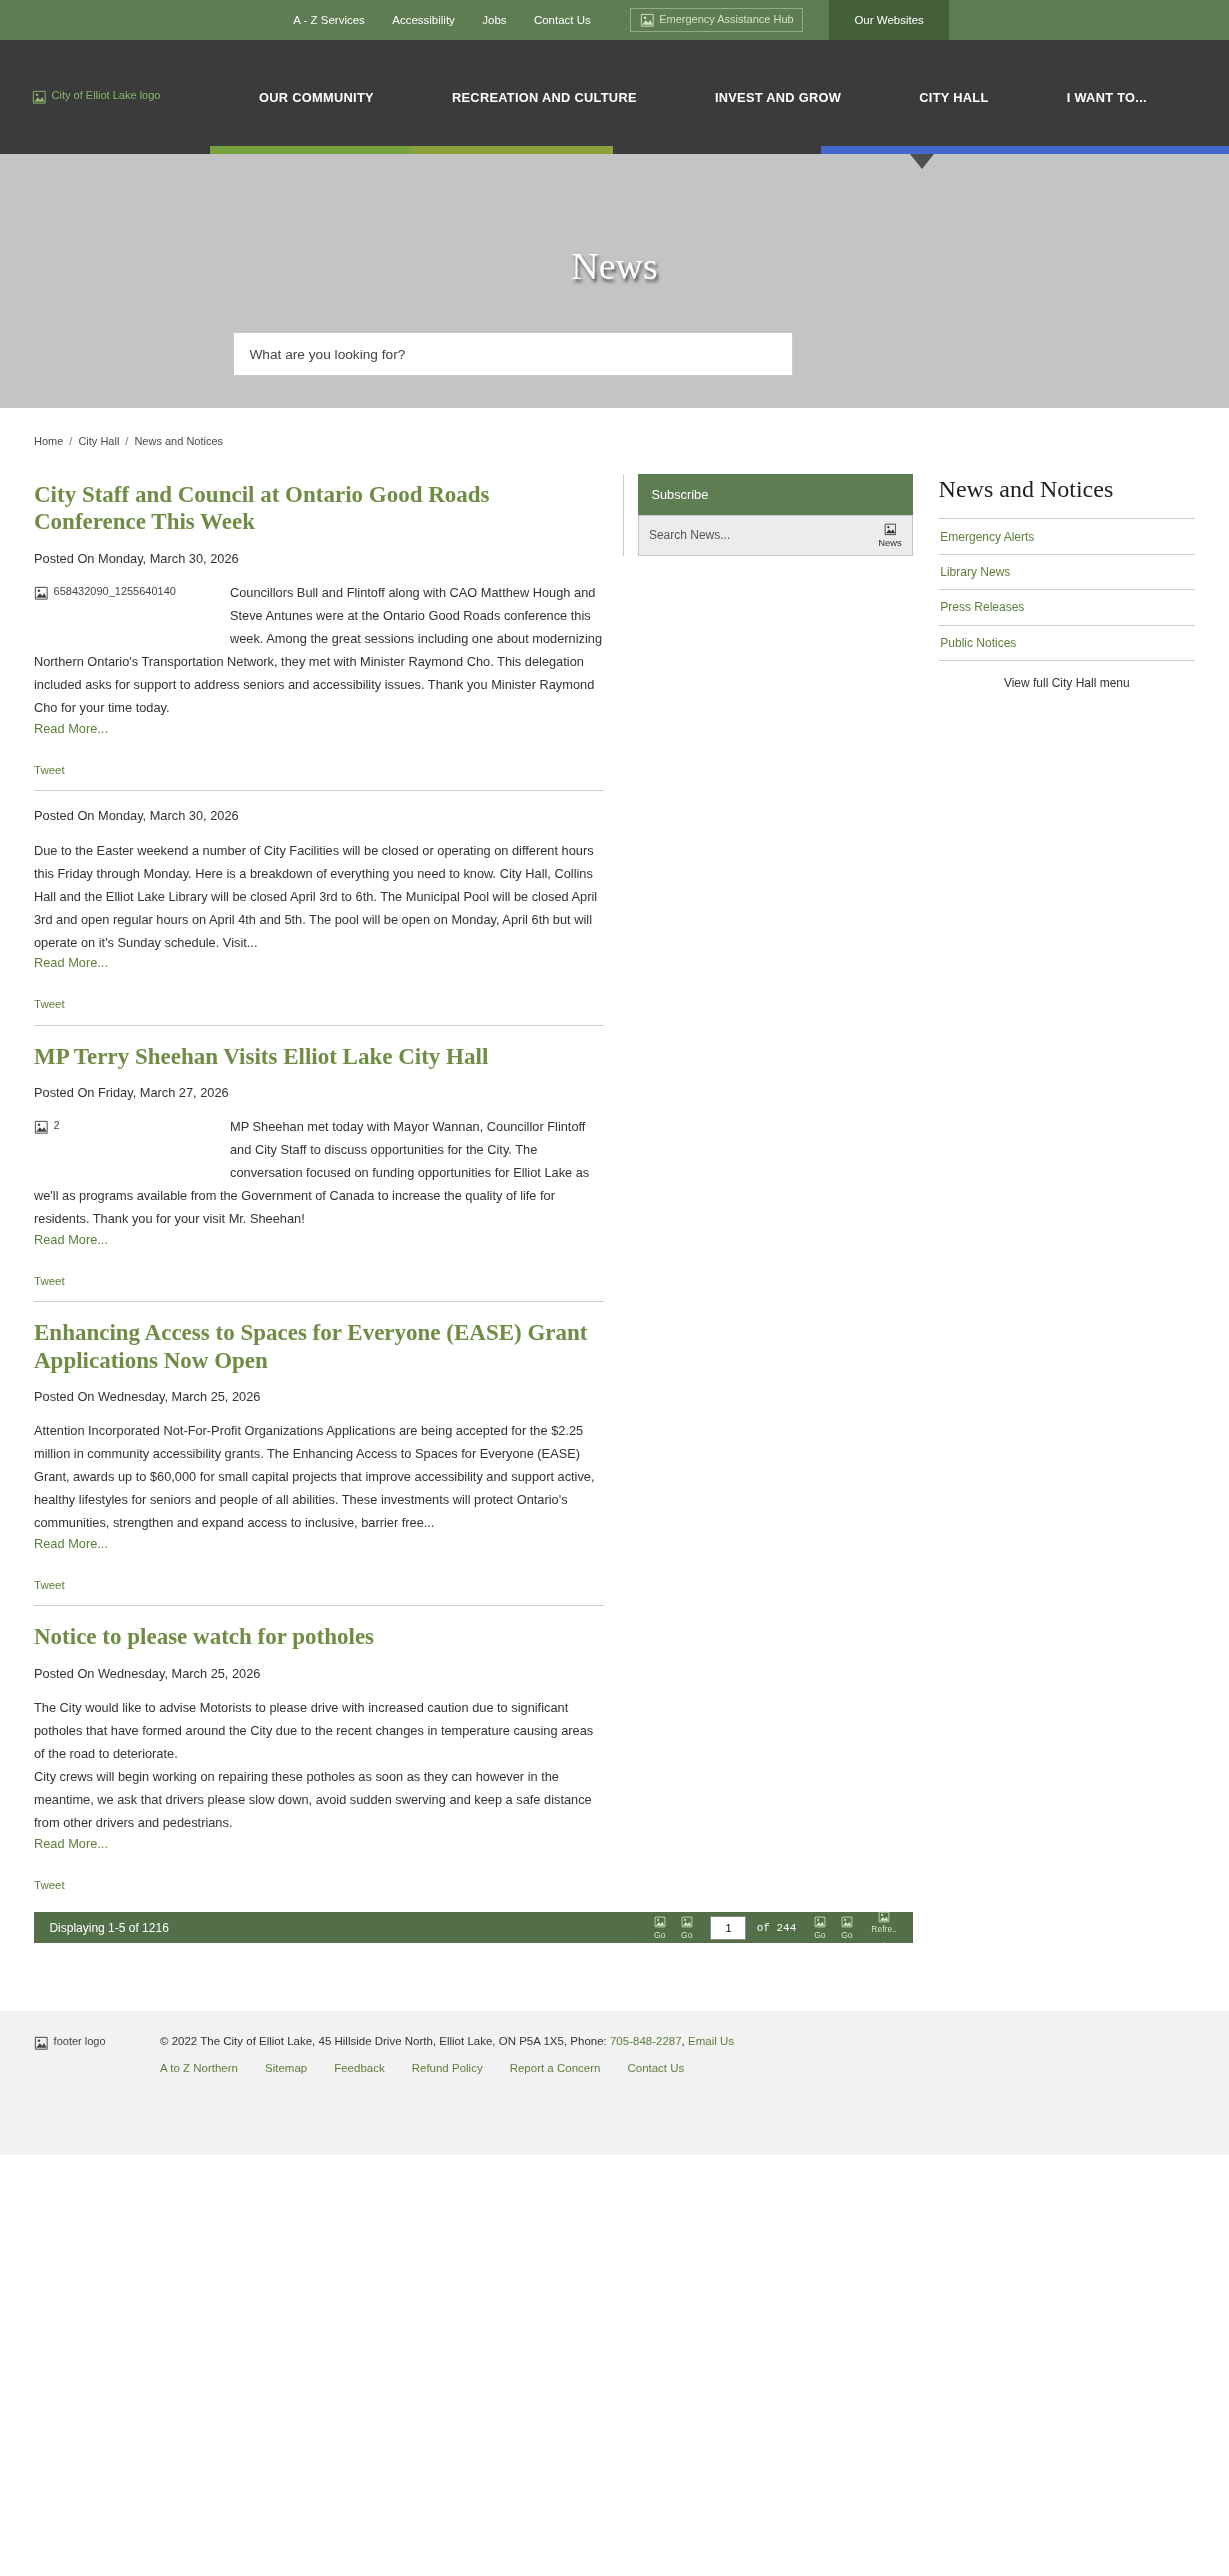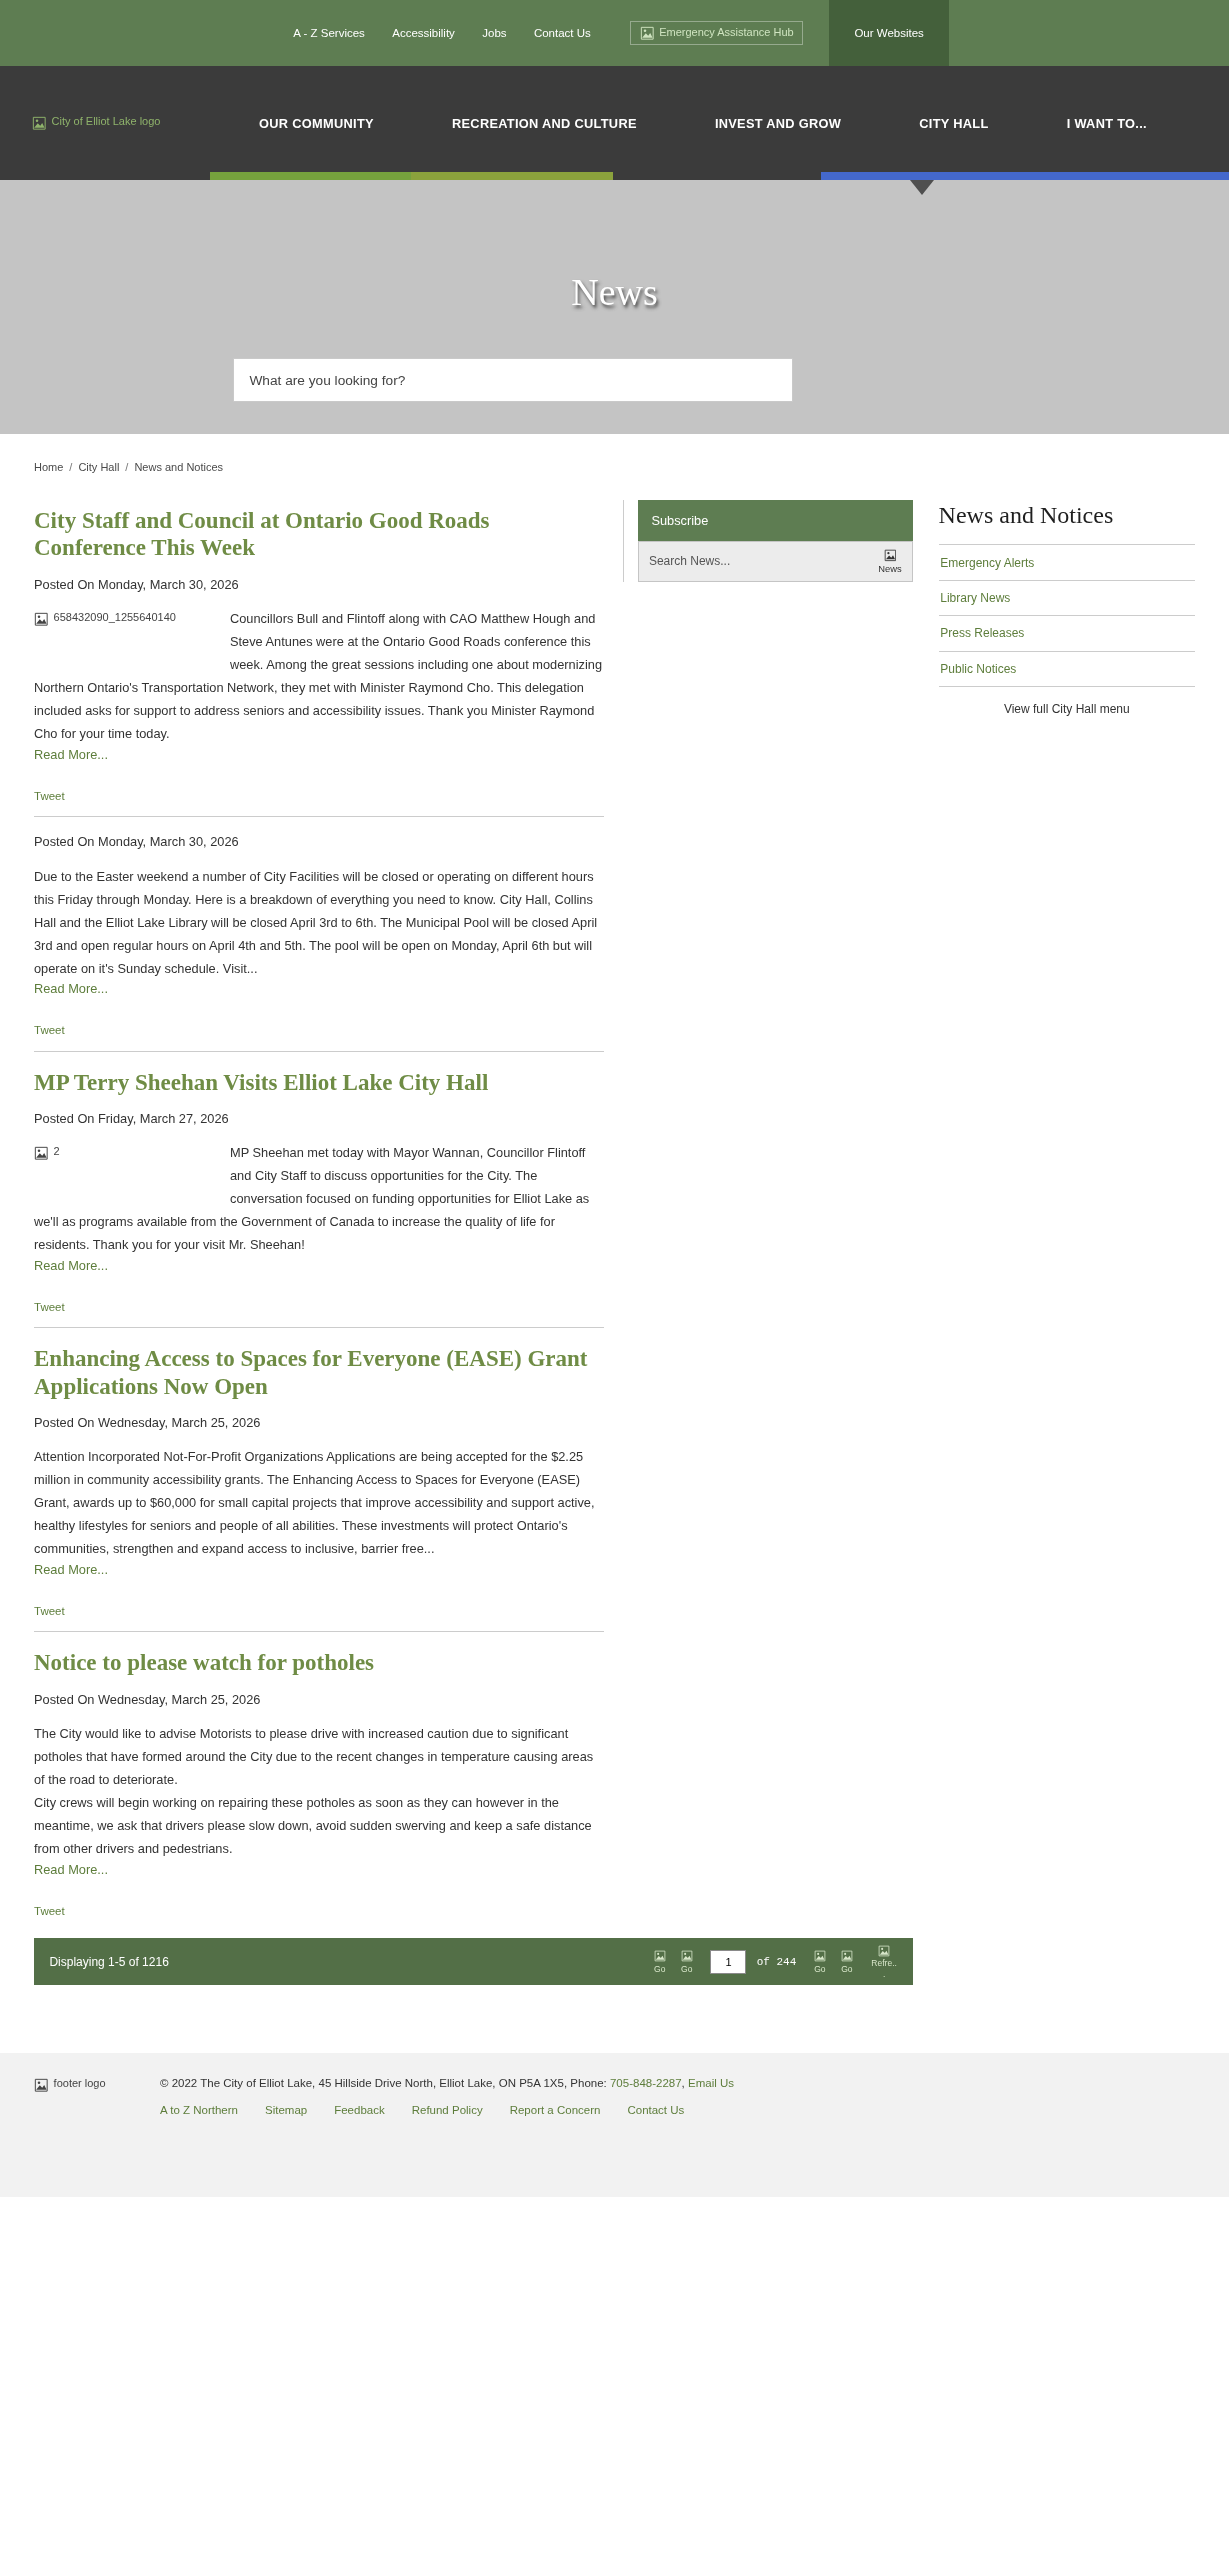--- a/index.html
+++ b/index.html
@@ -7,21 +7,21 @@
   body { font-family:"Liberation Sans", sans-serif; color:#333; }
   .page { width:1229px; margin:0 auto; background:#fff; min-height:2576px; }
   a { text-decoration:none; cursor:pointer; }
 
   
   .broken { display:inline-flex; gap:5.1px; align-items:flex-start; line-height:1.25; }
   .broken .bi { width:14.5px; height:14.5px; flex:none; margin-top:0.9px; }
   .broken .alt { word-break:break-word; }
 
   
-  .topbar { height:66px; background:#5e7d52; }
+  .topbar { height:40px; background:#5e7d52; }
   .topbar-inner { height:100%; display:flex; align-items:stretch; justify-content:center; }
   .topbar-links { display:flex; align-items:center; }
   .topbar-link { color:#fff; font-size:11.5px; padding:0 13.7px; display:flex; align-items:center; }
   .banner-img { color:#cfe4c0; font-size:11px; align-items:center; margin:0 25.6px; align-self:center; border:0.9px solid rgba(255,255,255,.35); padding:3.4px 8.5px; max-width:196px; }
   .our-websites { background:#44603b; color:#fff; font-size:11.5px; display:flex; align-items:center; padding:0 25.6px; }
 
   
   .mainnav { height:114px; background:#3b3b3b; position:relative; display:flex; align-items:center; padding-left:32px; }
   .logo { width:145px; color:#8fb36b; font-size:11px; }
   .nav-items { flex:1; display:flex; justify-content:space-around; align-items:center; padding:0 43px; }
@@ -74,21 +74,21 @@
   .subscribe-search input { flex:1; border:none; background:transparent; padding:0 10.2px; font-size:12px; color:#555;
                             font-family:"Liberation Sans", sans-serif; }
   .subscribe-search input::placeholder { color:#555; opacity:1; }
   .news-btn { width:44px; background:none; border:none; color:#333; font-size:9.4px; display:flex;
               flex-direction:column; align-items:center; gap:1.7px; padding:1.7px; cursor:pointer; }
   .news-btn .bi { width:12.8px; height:12.8px; }
   .years { list-style:none; margin:19px 0 0; padding:0 0 0 12px; }
   .years a { color:#5d7d3b; font-size:19.6px; line-height:35px; }
 
   
-  .pagination { display:flex; align-items:center; background:#536f47; color:#fff; height:47px; padding:0 15.4px; margin-top:6.8px; }
+  .pagination { display:flex; align-items:center; background:#536f47; color:#fff; height:31px; padding:0 15.4px; margin-top:6.8px; }
   .pg-display { font-size:12px; }
   .pg-controls { margin-left:auto; display:flex; align-items:center; gap:10.2px; }
   .pg-go, .pg-refresh { width:27px; color:#d8e7ca; font-size:8.5px; display:inline-flex; flex-direction:column;
                         align-items:center; gap:1.7px; text-align:center; }
   .pg-go .bi, .pg-refresh .bi { width:12px; height:12px; }
   .pg-input { width:36px; height:24px; text-align:center; border:0.9px solid #8a8a8a; font-size:11px;
               font-family:"Liberation Sans", sans-serif; }
   .pg-of { font-size:11px;font-family:Liberation Mono, monospace; }
 
   

